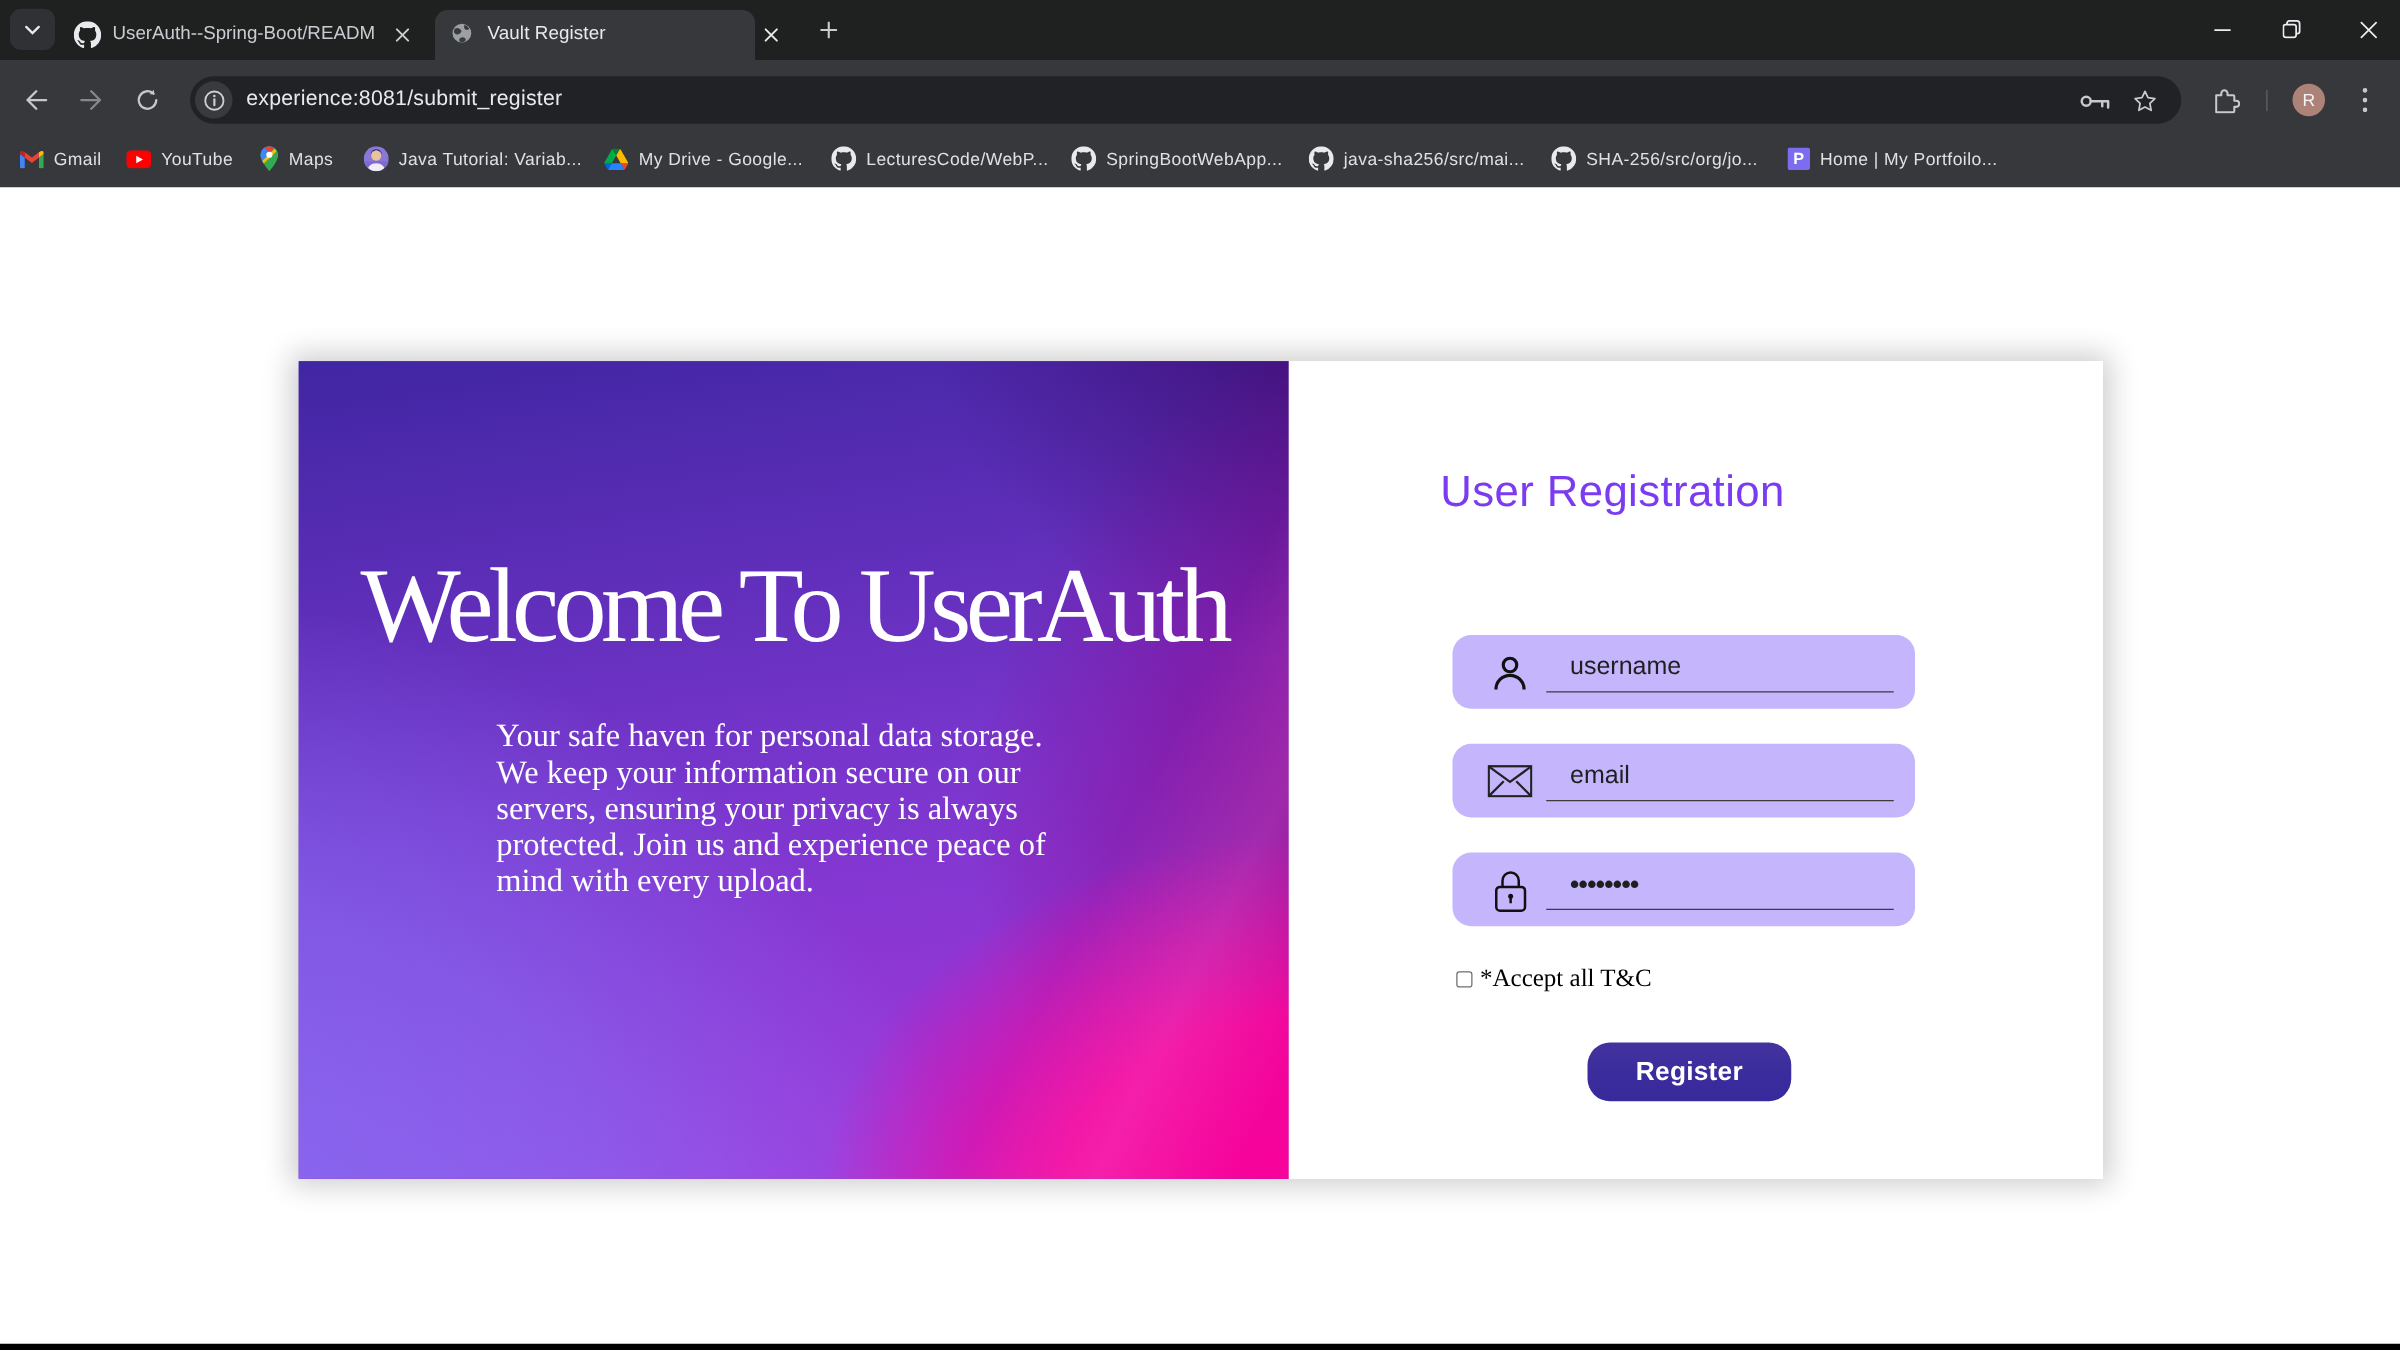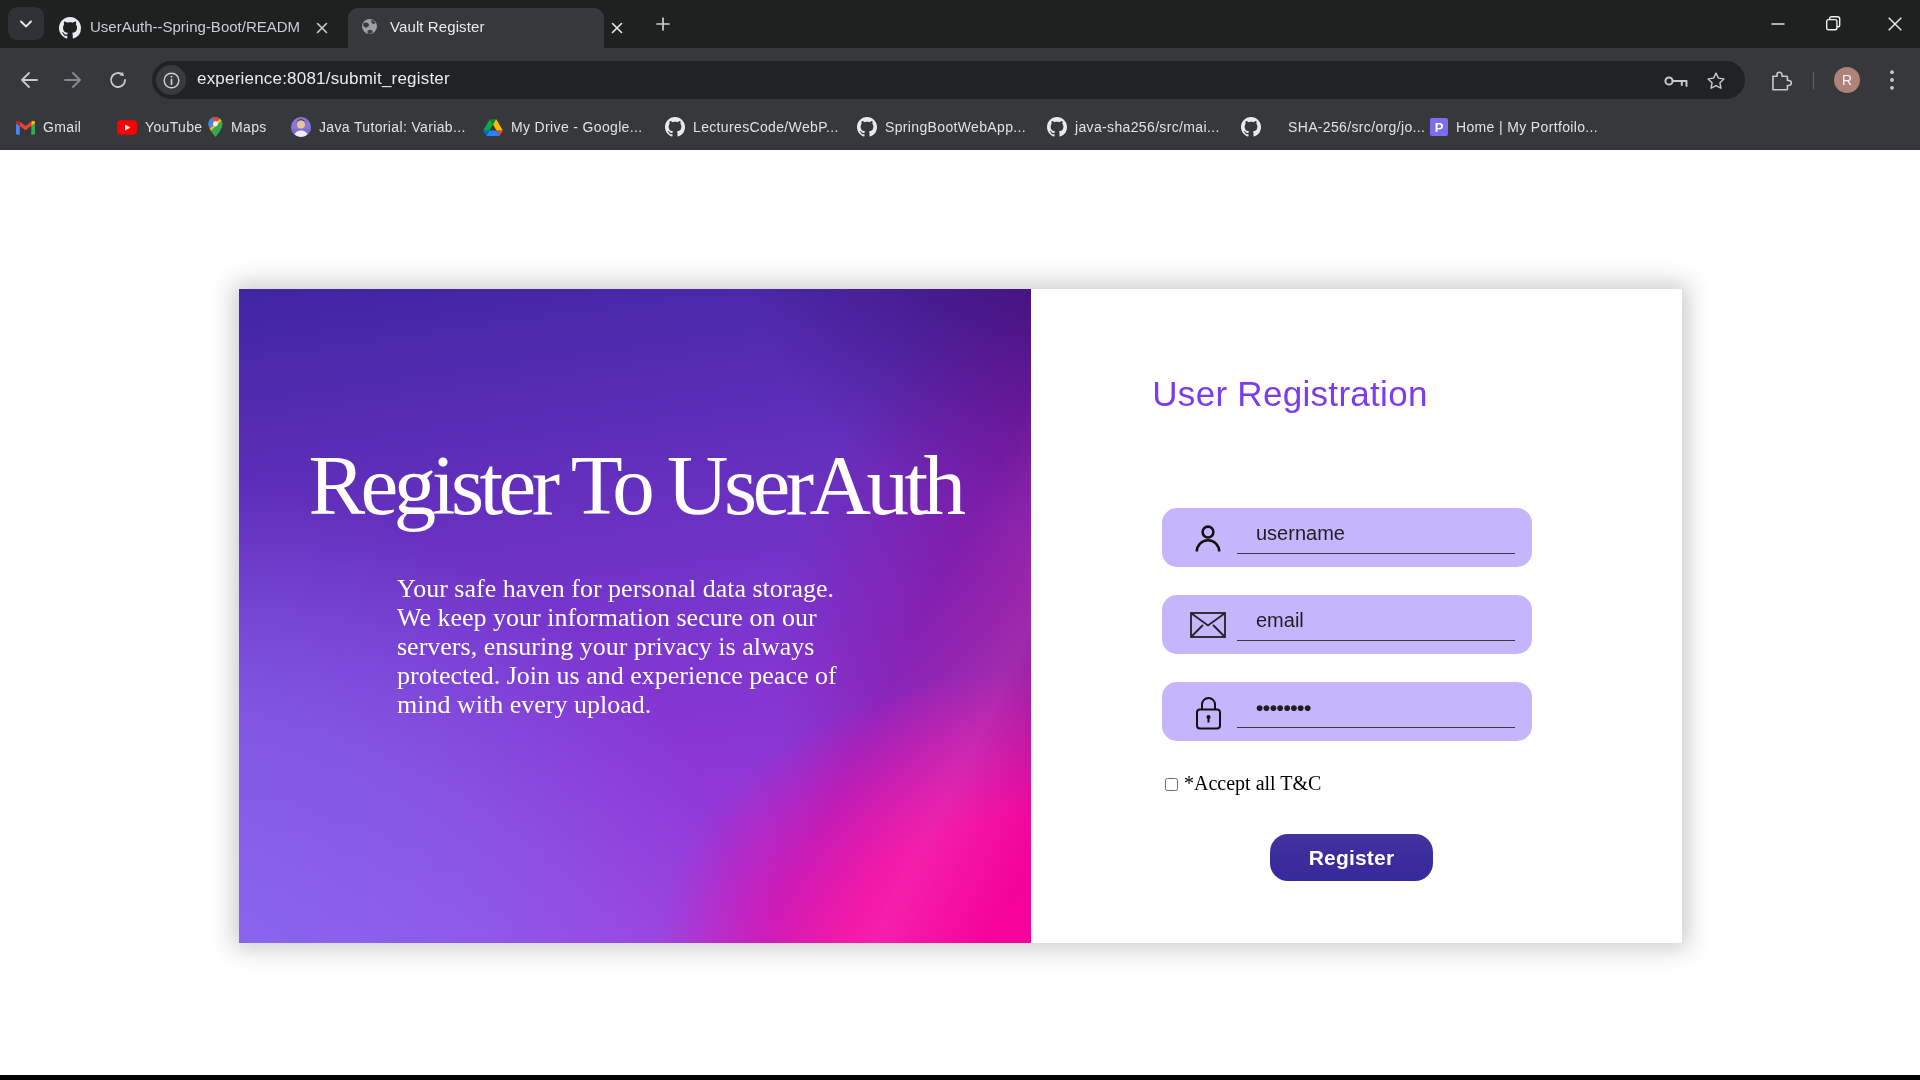--- a/index.html
+++ b/index.html
@@ -163,21 +163,21 @@
       <path fill="#ea4335" d="M12 8.5 L5 3 V2 h-1 z"></path>
       <path fill="#c5221f" d="M0 0 h2 l10 7.8 L22 0 h2 v2 L12 11 L0 2 z" opacity="0"></path>
       <path d="M1.6 18 h3.2 V7.2 L0 3.6 V16.4 A1.6 1.6 0 0 0 1.6 18" fill="#4285f4"></path>
       <path d="M19.2 18 h3.2 A1.6 1.6 0 0 0 24 16.4 V3.6 L19.2 7.2 z" fill="#34a853"></path>
       <path d="M0 3.6 L4.8 7.2 V1.8 L3.1 0.9 A1.9 1.9 0 0 0 0 2.4 z" fill="#c5221f"></path>
       <path d="M24 3.6 L19.2 7.2 V1.8 L20.9 0.9 A1.9 1.9 0 0 1 24 2.4 z" fill="#fbbc04"></path>
       <path d="M4.8 7.2 L12 12.6 L19.2 7.2 V1.8 L12 7.2 L4.8 1.8 z" fill="#ea4335"></path>
     </svg>
     <div class="txt">Gmail</div>
   </div>
-  <div class="bm" style="left:117px;">
+  <div class="bm" style="left:101px;">
     <svg width="20" height="15" viewBox="0 0 28 20">
       <rect x="0" y="0" width="28" height="20" rx="5" fill="#f00"></rect>
       <path d="M11.2 5.8 L18.8 10 L11.2 14.2 z" fill="#fff"></path>
     </svg>
     <div class="txt">YouTube</div>
   </div>
   <div class="bm" style="left:208px;">
     <svg width="15" height="20" viewBox="0 0 24 34">
       <path d="M12 0 C5.4 0 0 5.4 0 12 c0 9 12 22 12 22 s12-13 12-22 C24 5.4 18.6 0 12 0 z" fill="#34a853"></path>
       <path d="M12 0 C5.4 0 0 5.4 0 12 c0 2.5 0.9 5.3 2.3 8 L19 3.4 C16.8 1.3 14.5 0 12 0z" fill="#4285f4"></path>
@@ -227,38 +227,38 @@
       <path fill="#e8eaed" fill-rule="evenodd" d="M8 0C3.58 0 0 3.58 0 8c0 3.54 2.29 6.53 5.47 7.59.4.07.55-.17.55-.38 0-.19-.01-.82-.01-1.49-2.01.37-2.53-.49-2.69-.94-.09-.23-.48-.94-.82-1.13-.28-.15-.68-.52-.01-.53.63-.01 1.08.58 1.23.82.72 1.21 1.87.87 2.33.66.07-.52.28-.87.51-1.07-1.78-.2-3.64-.89-3.64-3.95 0-.87.31-1.59.82-2.15-.08-.2-.36-1.02.08-2.12 0 0 .67-.21 2.2.82.64-.18 1.32-.27 2-.27s1.36.09 2 .27c1.53-1.04 2.2-.82 2.2-.82.44 1.1.16 1.92.08 2.12.51.56.82 1.27.82 2.15 0 3.07-1.87 3.75-3.65 3.95.29.25.54.73.54 1.48 0 1.07-.01 1.93-.01 2.2 0 .21.15.46.55.38A8.01 8.01 0 0 0 16 8c0-4.42-3.58-8-8-8z"></path>
     </svg>
     <div class="txt">SpringBootWebApp...</div>
   </div>
   <div class="bm" style="left:1047px;">
     <svg width="20" height="20" viewBox="0 0 16 16">
       <path fill="#e8eaed" fill-rule="evenodd" d="M8 0C3.58 0 0 3.58 0 8c0 3.54 2.29 6.53 5.47 7.59.4.07.55-.17.55-.38 0-.19-.01-.82-.01-1.49-2.01.37-2.53-.49-2.69-.94-.09-.23-.48-.94-.82-1.13-.28-.15-.68-.52-.01-.53.63-.01 1.08.58 1.23.82.72 1.21 1.87.87 2.33.66.07-.52.28-.87.51-1.07-1.78-.2-3.64-.89-3.64-3.95 0-.87.31-1.59.82-2.15-.08-.2-.36-1.02.08-2.12 0 0 .67-.21 2.2.82.64-.18 1.32-.27 2-.27s1.36.09 2 .27c1.53-1.04 2.2-.82 2.2-.82.44 1.1.16 1.92.08 2.12.51.56.82 1.27.82 2.15 0 3.07-1.87 3.75-3.65 3.95.29.25.54.73.54 1.48 0 1.07-.01 1.93-.01 2.2 0 .21.15.46.55.38A8.01 8.01 0 0 0 16 8c0-4.42-3.58-8-8-8z"></path>
     </svg>
     <div class="txt">java-sha256/src/mai...</div>
   </div>
-  <div class="bm" style="left:1241px;gap:19px;">
+  <div class="bm" style="left:1241px;">
     <svg width="20" height="20" viewBox="0 0 16 16">
       <path fill="#e8eaed" fill-rule="evenodd" d="M8 0C3.58 0 0 3.58 0 8c0 3.54 2.29 6.53 5.47 7.59.4.07.55-.17.55-.38 0-.19-.01-.82-.01-1.49-2.01.37-2.53-.49-2.69-.94-.09-.23-.48-.94-.82-1.13-.28-.15-.68-.52-.01-.53.63-.01 1.08.58 1.23.82.72 1.21 1.87.87 2.33.66.07-.52.28-.87.51-1.07-1.78-.2-3.64-.89-3.64-3.95 0-.87.31-1.59.82-2.15-.08-.2-.36-1.02.08-2.12 0 0 .67-.21 2.2.82.64-.18 1.32-.27 2-.27s1.36.09 2 .27c1.53-1.04 2.2-.82 2.2-.82.44 1.1.16 1.92.08 2.12.51.56.82 1.27.82 2.15 0 3.07-1.87 3.75-3.65 3.95.29.25.54.73.54 1.48 0 1.07-.01 1.93-.01 2.2 0 .21.15.46.55.38A8.01 8.01 0 0 0 16 8c0-4.42-3.58-8-8-8z"></path>
     </svg>
     <div class="txt">SHA-256/src/org/jo...</div>
   </div>
   <div class="bm" style="left:1430px;">
     <svg width="18" height="18" viewBox="0 0 18 18">
       <rect width="18" height="18" rx="2" fill="#7b6cf0"></rect>
       <text x="9" y="13.5" text-anchor="middle" font-family="Liberation Sans" font-size="13" font-weight="bold" fill="#fff">P</text>
     </svg>
     <div class="txt">Home | My Portfoilo...</div>
   </div>
 
   <div id="content">
     <div id="card">
       <div id="leftpane">
-        <h1>Register To UserAuth</h1>
+        <h1>Welcome To UserAuth</h1>
         <p>Your safe haven for personal data storage. We&nbsp;keep your information secure on our servers, ensuring your privacy is always protected. Join us and experience peace of mind with every upload.</p>
       </div>
       <div id="rightpane">
         <div id="reg-title">User Registration</div>
         <div class="fieldrow" id="row1">
           <svg class="ficon" width="36" height="36" viewBox="0 0 24 24" style="top:12px;">
             <circle cx="12" cy="8" r="3.6" stroke="#111" stroke-width="1.7" fill="none"></circle>
             <path d="M4.5 21 a7.5 7.5 0 0 1 15 0" stroke="#111" stroke-width="1.7" fill="none"></path>
           </svg>
           <div class="fline"></div>

